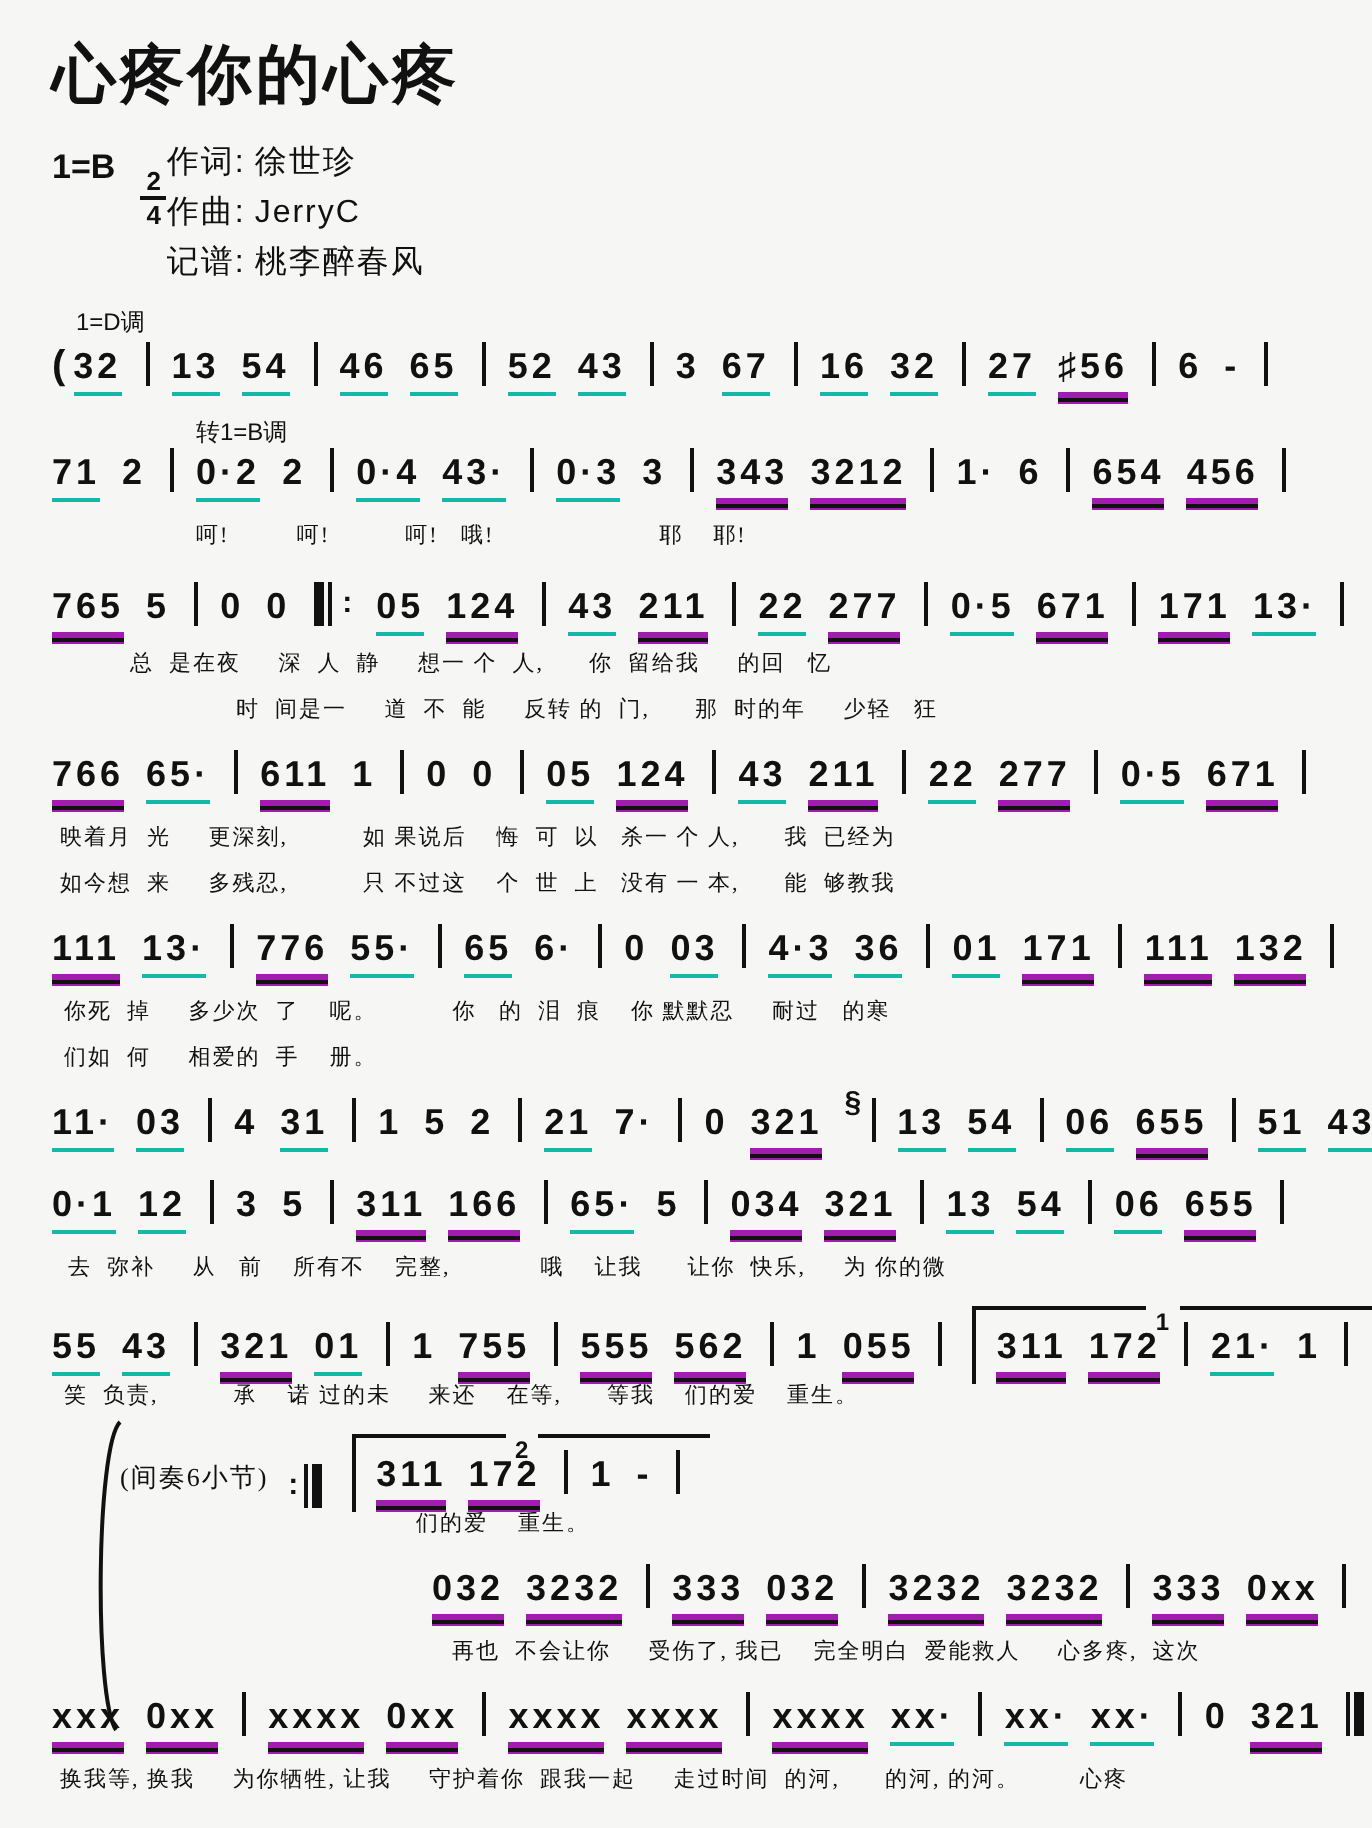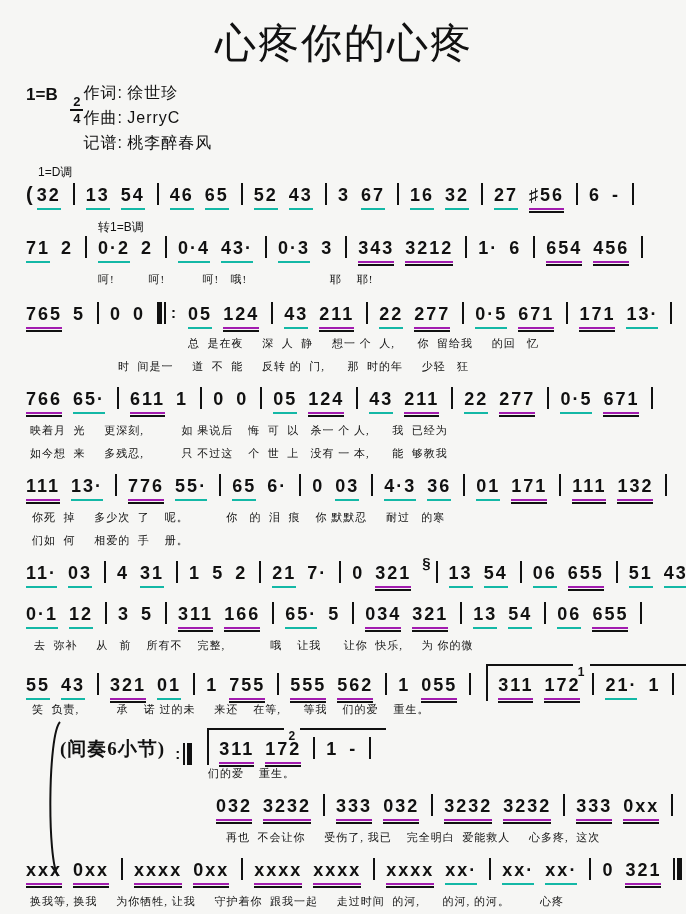--- a/index.html
+++ b/index.html
@@ -4,48 +4,48 @@
 <style>
   html,body{margin:0;padding:0;background:#e9e9e9;}
   .page{
     position:relative;
     width:686px;min-height:914px;box-sizing:border-box;
     margin:0 auto;background:#f6f6f4;color:#111;
     font-family:"Liberation Sans",sans-serif;
     padding:10px 24px 0 26px;overflow:hidden;
   }
   
-  .title{text-align:center;font-size:41px;font-weight:normal;letter-spacing:2px;margin:6px 0 10px 0;
+  .title{text-align:left;font-size:32px;font-weight:bold;letter-spacing:2px;margin:6px 0 10px 0;
          font-family:"Liberation Serif",serif;}
   .meta{display:flex;align-items:flex-start;margin-bottom:2px;}
   .keytime{font-size:17px;font-weight:bold;white-space:nowrap;padding-top:4px;}
   .frac{display:inline-flex;flex-direction:column;align-items:center;line-height:1;font-size:13px;
         font-weight:bold;vertical-align:-6px;margin-left:8px;}
   .frac-line{width:13px;border-top:2px solid #111;margin:1px 0;}
   .performer{flex:1;text-align:center;font-size:17px;letter-spacing:1px;padding-top:4px;}
   .credits{width:185px;font-size:16px;line-height:1.55;white-space:nowrap;}
   .credit-row span{letter-spacing:1px;}
   
   #score{margin-top:10px;}
   .line{position:relative;margin-bottom:9px;white-space:nowrap;}
   .ann{font-size:12px;font-weight:normal;letter-spacing:0;height:14px;line-height:14px;}
   .notes{white-space:nowrap;line-height:30px;height:32px;}
   .grp{display:inline-block;position:relative;font-weight:bold;font-size:18px;letter-spacing:2px;
        line-height:1.15;margin-right:11px;padding-bottom:2px;vertical-align:baseline;}
   .u1{border-bottom:2px solid #14b8a6;}
-  .u2{border-bottom:2px solid #a21caf;}
+  .u2{border-bottom:6px solid #a21caf;}
   .u2::after{content:"";position:absolute;left:0;right:0;bottom:-5px;border-bottom:2px solid #111;}
   .dash{border:none;font-size:18px;}
   .bar{display:inline-block;width:2px;height:22px;background:#111;margin:0 11px 0 1px;vertical-align:-4px;}
   .finbar{display:inline-flex;align-items:center;margin:0 9px 0 1px;vertical-align:-4px;}
   .vbar{display:inline-block;height:22px;background:#111;margin-right:2px;}
   .dots{font-weight:bold;font-size:15px;vertical-align:1px;margin:0 3px;}
   .segno{position:relative;top:-11px;font-size:15px;font-weight:bold;margin:0 4px 0 0;}
   .paren{font-size:20px;font-weight:bold;margin-right:4px;}
-  .smallnote{font-size:19px;letter-spacing:1px;margin-right:6px;font-family:"Liberation Serif",serif;font-weight:bold;}
+  .smallnote{font-size:13px;letter-spacing:1px;margin-right:6px;font-family:"Liberation Serif",serif;}
   .volta{display:inline-block;position:relative;border-top:2px solid #111;border-left:2px solid #111;
          padding:5px 4px 0 10px;margin-left:4px;}
   .volta-num{position:absolute;top:-9px;left:42%;background:#f6f6f4;padding:0 5px;font-size:12px;font-weight:bold;}
   .lyric{font-size:11px;letter-spacing:1px;white-space:pre;line-height:20px;margin-top:3px;
          font-family:"Liberation Serif",serif;}
   .brace-svg{position:absolute;left:-16px;top:-8px;pointer-events:none;}
 </style>
 </head>
 <body>
 
@@ -87,21 +87,21 @@
         <div class="ann" style="margin-left: 72px;">转1=B调</div>
         <div class="notes"><span class="grp u1">71</span><span class="grp">2</span><span class="bar"></span><span class="grp u1">0·2</span><span class="grp">2</span><span class="bar"></span><span class="grp u1">0·4</span><span class="grp u1">43·</span><span class="bar"></span><span class="grp u1">0·3</span><span class="grp">3</span><span class="bar"></span><span class="grp u2">343</span><span class="grp u2">3212</span><span class="bar"></span><span class="grp">1·</span><span class="grp">6</span><span class="bar"></span><span class="grp u2">654</span><span class="grp u2">456</span><span class="bar"></span></div>
         <div class="lyric" style="margin-left: 72px;"><span>呵!         呵!          呵!   哦!                      耶    耶!</span></div>
       </div>
       <div class="line">
         <div class="notes"><span class="grp u2">765</span><span class="grp">5</span><span class="bar"></span><span class="grp">0</span><span class="grp">0</span><span class="finbar">
             <span class="vbar" style="width: 5px;"></span>
             <span class="vbar" style="width: 2px;"></span>
             <span class="dots">:</span>
           </span><span class="grp u1">05</span><span class="grp u2">124</span><span class="bar"></span><span class="grp u1">43</span><span class="grp u2">211</span><span class="bar"></span><span class="grp u1">22</span><span class="grp u2">277</span><span class="bar"></span><span class="grp u1">0·5</span><span class="grp u2">671</span><span class="bar"></span><span class="grp u2">171</span><span class="grp u1">13·</span><span class="bar"></span></div>
-        <div class="lyric" style="margin-left: 39px; text-align: center;"><span>总  是在夜     深  人  静     想一 个  人,      你  留给我     的回   忆</span></div>
+        <div class="lyric" style="margin-left: 39px;"><span>总  是在夜     深  人  静     想一 个  人,      你  留给我     的回   忆</span></div>
         <div class="lyric" style="margin-left: 92px;"><span>时  间是一     道  不  能     反转 的  门,      那  时的年     少轻   狂</span></div>
       </div>
       <div class="line">
         <div class="notes"><span class="grp u2">766</span><span class="grp u1">65·</span><span class="bar"></span><span class="grp u2">611</span><span class="grp">1</span><span class="bar"></span><span class="grp">0</span><span class="grp">0</span><span class="bar"></span><span class="grp u1">05</span><span class="grp u2">124</span><span class="bar"></span><span class="grp u1">43</span><span class="grp u2">211</span><span class="bar"></span><span class="grp u1">22</span><span class="grp u2">277</span><span class="bar"></span><span class="grp u1">0·5</span><span class="grp u2">671</span><span class="bar"></span></div>
         <div class="lyric" style="margin-left: 4px;"><span>映着月  光     更深刻,          如 果说后    悔  可  以   杀一 个 人,      我  已经为</span></div>
         <div class="lyric" style="margin-left: 4px;"><span>如今想  来     多残忍,          只 不过这    个  世  上   没有 一 本,      能  够教我</span></div>
       </div>
       <div class="line">
         <div class="notes"><span class="grp u2">111</span><span class="grp u1">13·</span><span class="bar"></span><span class="grp u2">776</span><span class="grp u1">55·</span><span class="bar"></span><span class="grp u1">65</span><span class="grp">6·</span><span class="bar"></span><span class="grp">0</span><span class="grp u1">03</span><span class="bar"></span><span class="grp u1">4·3</span><span class="grp u1">36</span><span class="bar"></span><span class="grp u1">01</span><span class="grp u2">171</span><span class="bar"></span><span class="grp u2">111</span><span class="grp u2">132</span><span class="bar"></span></div>
         <div class="lyric" style="margin-left: 6px;"><span>你死  掉     多少次  了    呢。          你   的  泪  痕    你 默默忍     耐过   的寒</span></div>

